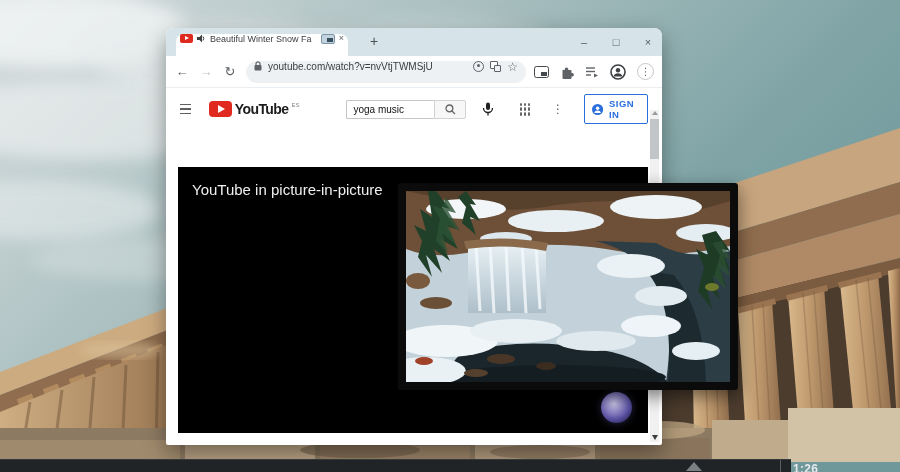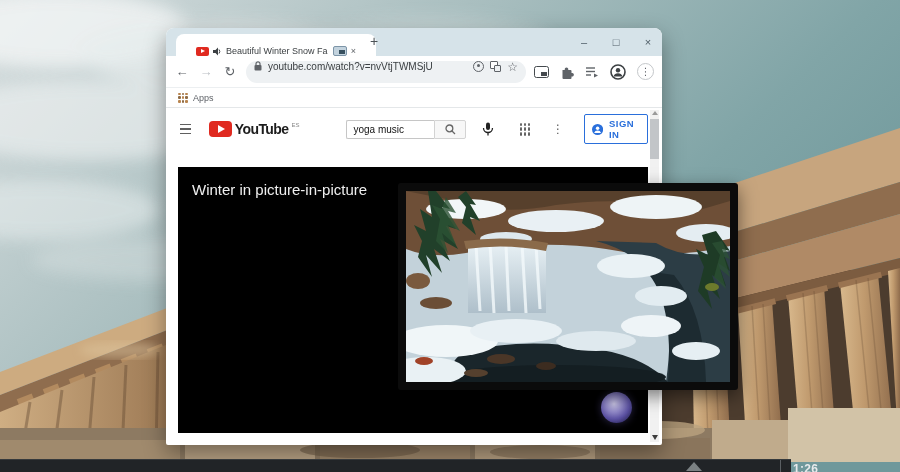--- a/index.html
+++ b/index.html
@@ -12,22 +12,22 @@
   .tray-chevron { position:absolute; left:686px; top:2px; width:0; height:0;
     border-left:8px solid transparent; border-right:8px solid transparent; border-bottom:9px solid #9aa0a3; opacity:.75; }
   .taskbar-clock { position:absolute; left:793px; top:2px; color:#e7eaec; font-size:12px; font-weight:700; letter-spacing:.3px; }
   .taskbar-sep { position:absolute; right:10px; top:0; width:1px; height:13px; background:#5a5f63; }
 
   
   #browser { position:absolute; left:166px; top:28px; width:496px; height:417px; background:#fff;
     border-radius:8px 8px 2px 2px; box-shadow:0 8px 22px rgba(0,0,0,.38); z-index:20; }
 
   .titlebar { position:relative; height:28px; background:#d6e3e9; border-radius:8px 8px 0 0; }
-  .tab { position:absolute; left:10px; top:6px; width:200px; height:22px; background:#fff;
-    border-radius:8px 8px 0 0; display:flex; align-items:flex-end; gap:4px; padding:0 20px; }
+  .tab { position:absolute; left:10px; top:6px; width:172px; height:22px; background:#fff;
+    border-radius:8px 8px 0 0; display:flex; align-items:flex-start; gap:4px; padding:0 4px; }
   .yt-fav { width:13px; height:9px; background:#e02a20; border-radius:2px; position:relative; flex:none; }
   .yt-fav::after { content:""; position:absolute; left:5px; top:2.2px; border-left:4px solid #fff;
     border-top:2.4px solid transparent; border-bottom:2.4px solid transparent; }
   .tab-title { font-size:9px; color:#3c4043; white-space:nowrap; overflow:hidden; text-overflow:ellipsis; flex:1; }
   .pip-badge { width:14px; height:10px; border:1px solid #7d95a8; background:#c3d3de; border-radius:2px; position:relative; flex:none; }
   .pip-badge::after { content:""; position:absolute; right:1px; bottom:1px; width:6px; height:4px; background:#37505f; }
   .tab-close { font-size:9px; color:#5f6368; flex:none; line-height:1; }
   .newtab-btn { position:absolute; left:198px; top:5px; font-size:14px; color:#4b5256; width:20px; text-align:center; }
   .win-controls { position:absolute; right:8px; top:0; height:28px; display:flex; align-items:center; gap:20px;
     color:#4e5d66; font-size:11px; }
@@ -277,34 +277,20 @@
           <svg width="16" height="16" viewBox="0 0 16 16">
               <circle cx="8" cy="8" r="7" fill="none" stroke="#3c4043" stroke-width="1.6"></circle>
               <circle cx="8" cy="6.3" r="2.2" fill="#3c4043"></circle>
               <path d="M3.5 12.5 a4.8 4.8 0 0 1 9 0" fill="#3c4043"></path>
             </svg>
         </span>
         <span class="kebab-wrap">⋮</span>
       </div>
     </div>
 
-    <div class="bookmarks">
-      <span class="apps-grid">
-          <i></i>
-          <i></i>
-          <i></i>
-          <i></i>
-          <i></i>
-          <i></i>
-          <i></i>
-          <i></i>
-          <i></i>
-        </span>
-      <span class="apps-label">Apps</span>
-    </div>
 
     <div class="yt-header">
       <span class="hamburger">
           <i></i>
           <i></i>
           <i></i>
         </span>
       <span class="yt-logo">
         <span class="yt-play"></span>
         <span class="yt-word">YouTube</span>
@@ -342,21 +328,21 @@
         <svg width="15" height="15" viewBox="0 0 15 15">
             <circle cx="7.5" cy="7.5" r="7.5" fill="#2a6fdb"></circle>
             <circle cx="7.5" cy="5.8" r="2.3" fill="#fff"></circle>
             <path d="M2.8 12.3 a5 5 0 0 1 9.4 0" fill="#fff"></path>
           </svg>
         <span class="signin-label">SIGN IN</span>
       </span>
     </div>
 
     <div class="video-area">
-      <span class="pip-message">Winter in picture-in-picture</span>
+      <span class="pip-message">YouTube in picture-in-picture</span>
       <span class="moon"></span>
     </div>
 
     <div class="page-scrollbar">
       <span class="scroll-up"></span>
       <span class="scroll-thumb"></span>
       <span class="scroll-down"></span>
     </div>
   </div>
 

